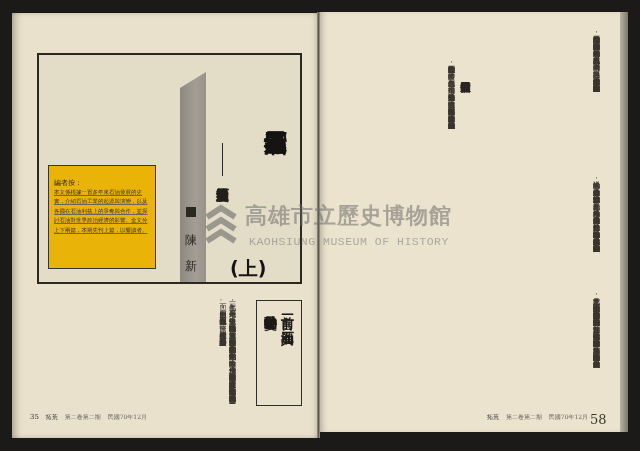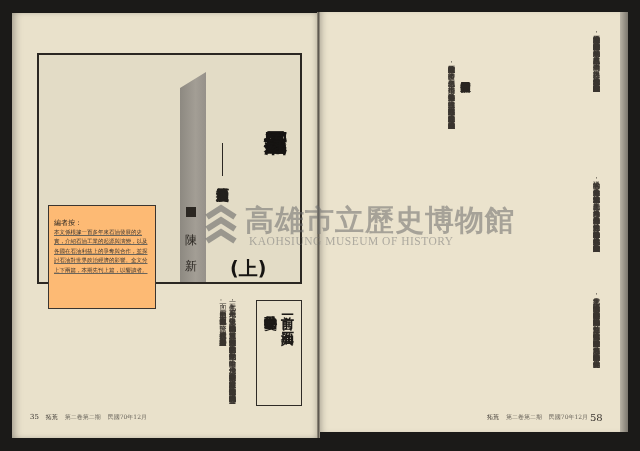--- a/index.html
+++ b/index.html
@@ -21,50 +21,50 @@
           clip-path:polygon(0 16px,100% 0,100% 100%,0 100%);}
   #title{left:262px;top:113px;width:28px;font-size:23px;font-weight:bold;line-height:28px;
          letter-spacing:0px;color:#161412;font-family:"DejaVu Sans","Liberation Sans",sans-serif;}
   #title-part{left:230px;top:256px;font-size:19px;font-weight:bold;color:#161412;
               font-family:"DejaVu Sans","Liberation Sans",sans-serif;}
   #subtitle-dash{left:222px;top:143px;width:1px;height:33px;background:#2b2722;}
   #subtitle{left:214px;top:178px;width:16px;font-size:13px;line-height:16px;font-weight:bold;color:#23201c;}
   #author-marker{left:186px;top:207px;width:10px;height:10px;background:#2b2722;}
   #author-1{left:185px;top:232px;font-size:12px;color:#2b2722;}
   #author-2{left:185px;top:258px;font-size:12px;color:#2b2722;}
-  #editor-note{left:48px;top:165px;width:106px;height:102px;border:1px solid #3a3530;background:#fdba74;margin-top:40px;}
+  #editor-note{left:48px;top:165px;width:106px;height:102px;border:1px solid #3a3530;background:#eab308;}
   #editor-note-label{left:5px;top:12px;font-size:7px;color:#2b2722;}
   #editor-note-text{left:5px;top:22px;width:96px;font-size:5.5px;line-height:9.4px;color:#3a3530;
                     text-decoration:underline;text-decoration-color:#6a655c;word-break:break-all;}
   
   .body-text{font-size:7px;line-height:9.6px;color:#3b3630;overflow:hidden;word-break:break-all;}
   #left-body{left:48px;top:298px;width:188px;height:106px;}
   #left-section{left:256px;top:300px;width:44px;height:104px;border:1.5px solid #2f2b26;}
   #left-section-col1{left:22px;top:5px;font-size:13px;font-weight:bold;line-height:16px;color:#1d1a17;
                      font-family:"DejaVu Sans","Liberation Sans",sans-serif;}
   #left-section-col2{left:5px;top:5px;font-size:13px;font-weight:bold;line-height:16px;color:#1d1a17;
                      font-family:"DejaVu Sans","Liberation Sans",sans-serif;}
   #right-block-a{left:347px;top:60px;width:108px;height:103px;}
   #right-heading{left:459px;top:74px;font-size:10px;font-weight:bold;line-height:13px;color:#2a2622;}
   #right-block-b{left:476px;top:30px;width:124px;height:134px;}
   #right-block-c{left:345px;top:176px;width:255px;height:102px;}
   #right-block-d{left:345px;top:292px;width:255px;height:104px;}
   
   .footer{font-size:6px;color:#6a655c;white-space:nowrap;}
   #left-footer{left:30px;top:413px;}
   #right-footer{left:487px;top:413px;}
-  #right-page-num{left:590px;top:412px;font-size:10px;color:#3a3530;}
+  #right-page-num{left:590px;top:412px;font-size:13px;color:#3a3530;}
   .footer span{margin-right:5px;}
   
   #watermark{left:203px;top:203px;width:260px;height:50px;pointer-events:none;}
   #wm-logo{left:0;top:0;width:36px;height:44px;}
-  #wm-zh{left:42px;top:-2px;font-size:29px;font-weight:bold;letter-spacing:1px;color:rgba(110,110,110,0.55);
+  #wm-zh{left:42px;top:-2px;font-size:22px;font-weight:bold;letter-spacing:1px;color:rgba(110,110,110,0.55);
          font-family:"DejaVu Sans","Liberation Sans",sans-serif;white-space:nowrap;}
   #wm-en{left:46px;top:32px;font-size:11.5px;color:rgba(120,120,120,0.55);letter-spacing:0.5px;
-         font-family:Liberation Serif, serif;white-space:nowrap;}
+         font-family:Liberation Mono, monospace;white-space:nowrap;}
 </style>
 </head>
 <body>
 
 <div class="page" id="left-page"></div>
 <div class="page" id="right-page"></div>
 <div class="page" id="right-edge"></div>
 <div class="page" id="gutter"></div>
 
 <div class="abs" id="title-frame"></div>

